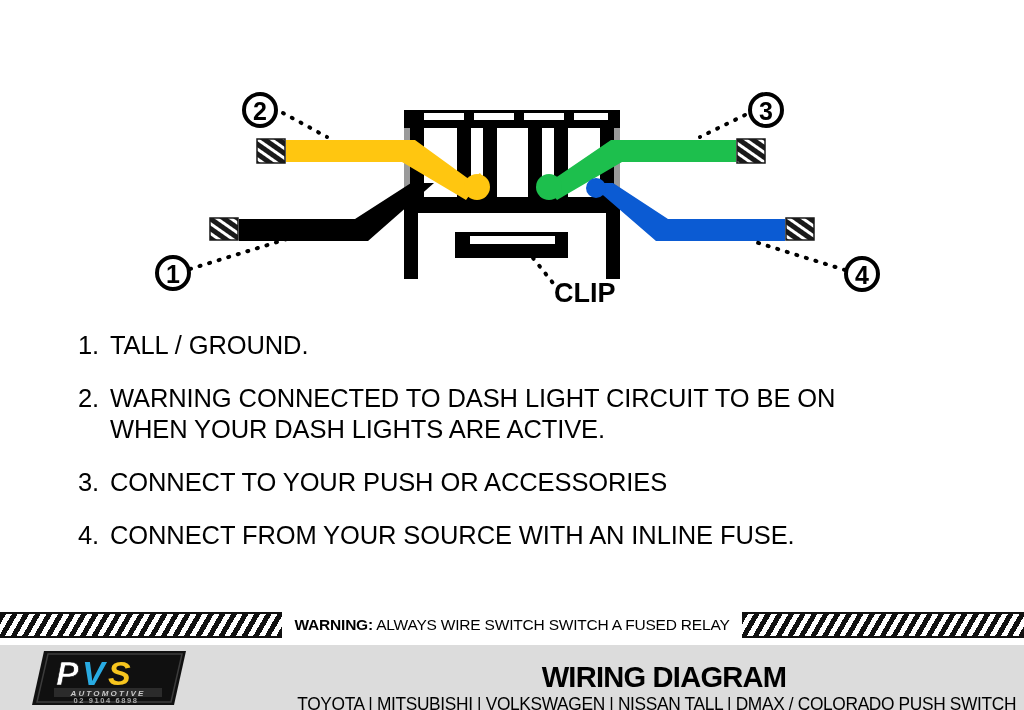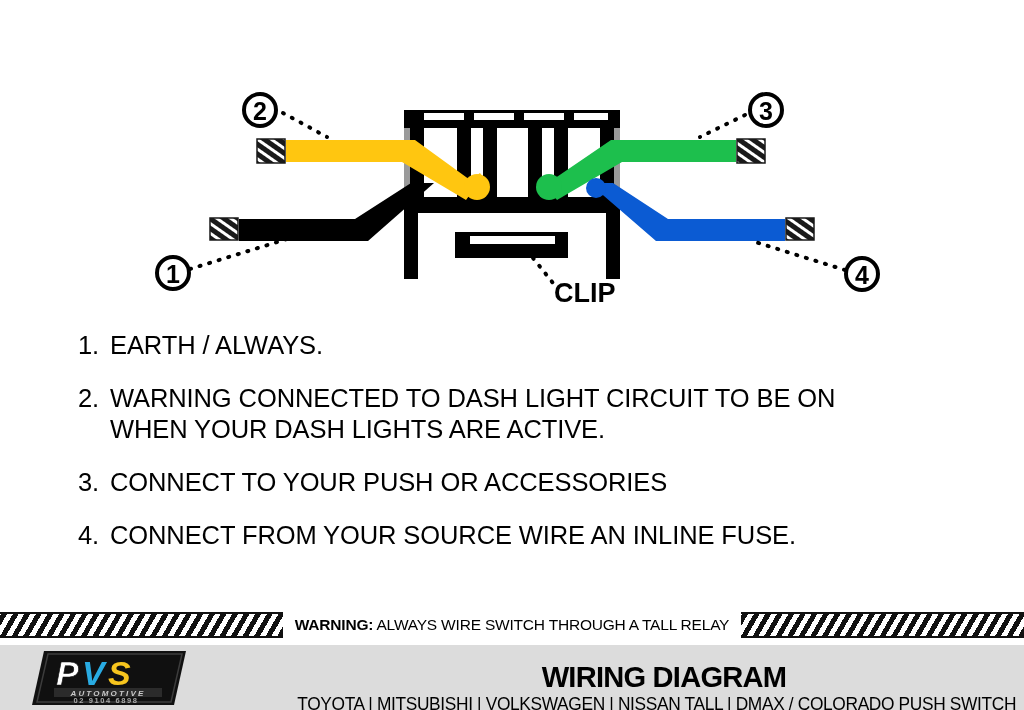--- a/index.html
+++ b/index.html
@@ -209,41 +209,41 @@
     <circle cx="862" cy="274" r="16" fill="#ffffff" stroke="#000000" stroke-width="4"></circle>
     <text x="862" y="284" text-anchor="middle" font-family="Liberation Sans, sans-serif" font-size="25" font-weight="bold" fill="#000000">4</text>
   </g>
 
   <text x="554" y="302" font-family="Liberation Sans, sans-serif" font-size="27" font-weight="bold" fill="#000000">CLIP</text>
 </svg>
 
 <div id="instructions">
   <div class="instruction-row">
     <span class="instruction-num">1.</span>
-    <span class="instruction-text">EARTH / ALWAYS.</span>
+    <span class="instruction-text">TALL / GROUND.</span>
   </div>
   <div class="instruction-row">
     <span class="instruction-num">2.</span>
     <span class="instruction-text">WARNING CONNECTED TO DASH LIGHT CIRCUIT TO BE ON
 WHEN YOUR DASH LIGHTS ARE ACTIVE.</span>
   </div>
   <div class="instruction-row">
     <span class="instruction-num">3.</span>
     <span class="instruction-text">CONNECT TO YOUR PUSH OR ACCESSORIES</span>
   </div>
   <div class="instruction-row">
     <span class="instruction-num">4.</span>
-    <span class="instruction-text">CONNECT FROM YOUR SOURCE WIRE AN INLINE FUSE.</span>
+    <span class="instruction-text">CONNECT FROM YOUR SOURCE WITH AN INLINE FUSE.</span>
   </div>
 </div>
 
 <div id="warning-bar">
   <div class="hazard-stripe"></div>
   <div id="warning-text">
-    <b>WARNING:</b><span> ALWAYS WIRE SWITCH THROUGH A TALL RELAY</span>
+    <b>WARNING:</b><span> ALWAYS WIRE SWITCH SWITCH A FUSED RELAY</span>
   </div>
   <div class="hazard-stripe"></div>
 </div>
 
 <div id="footer">
 
   <svg id="logo" viewBox="0 0 160 58">
     <polygon points="16,2 158,2 146,56 4,56" fill="#101010"></polygon>
     <polygon points="20,5 154,5 143,53 9,53" fill="none" stroke="#3c3c3c" stroke-width="1.5"></polygon>
 

